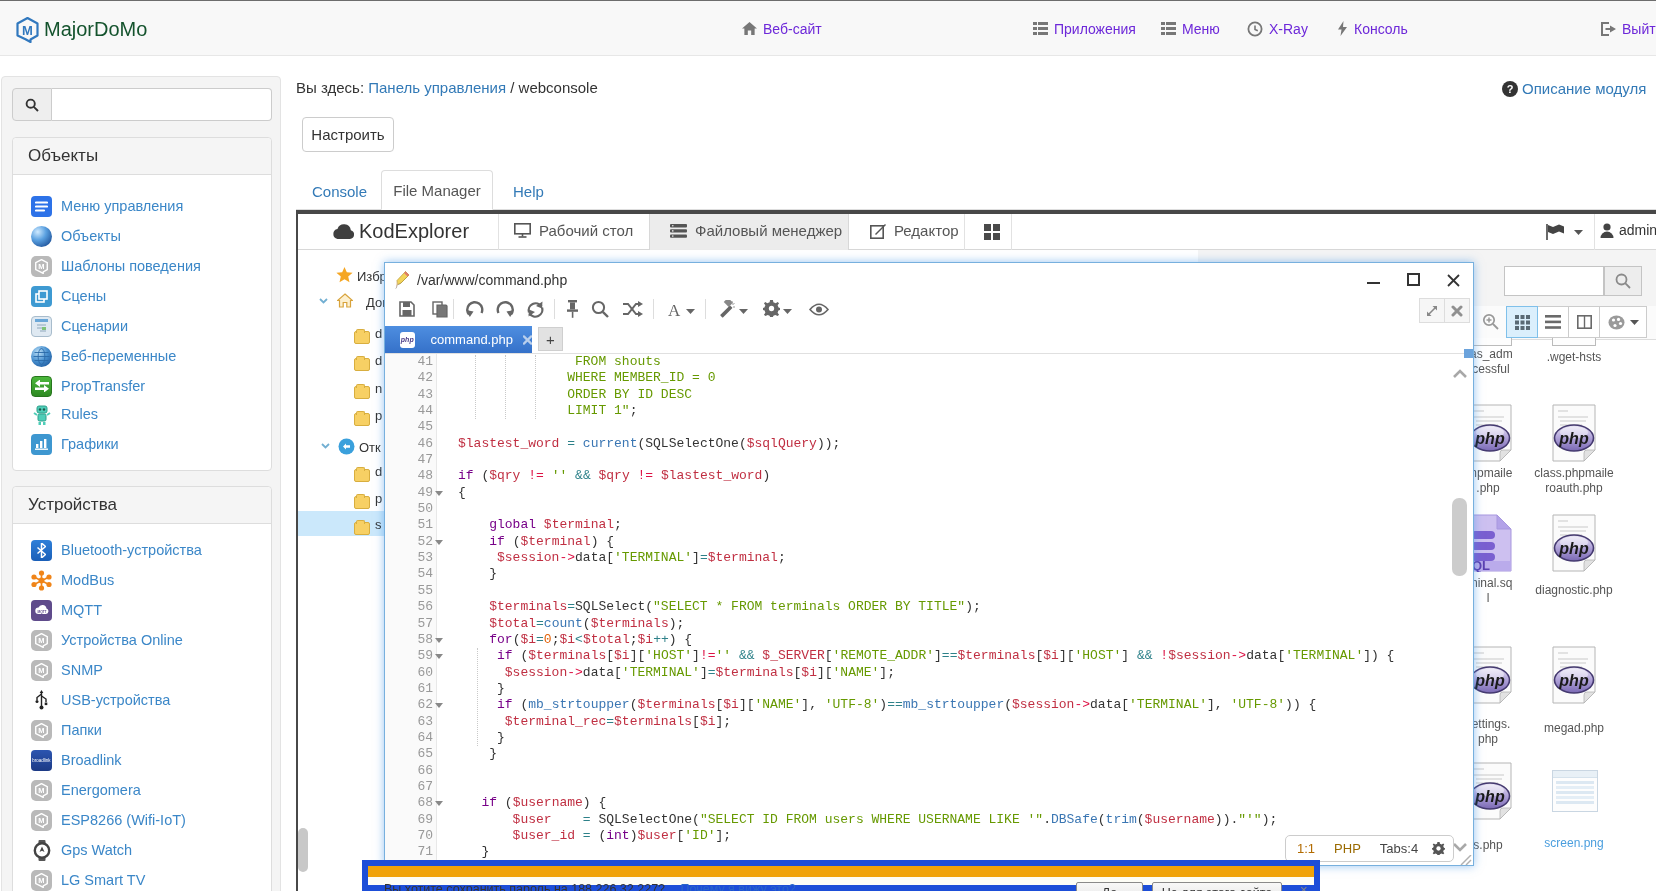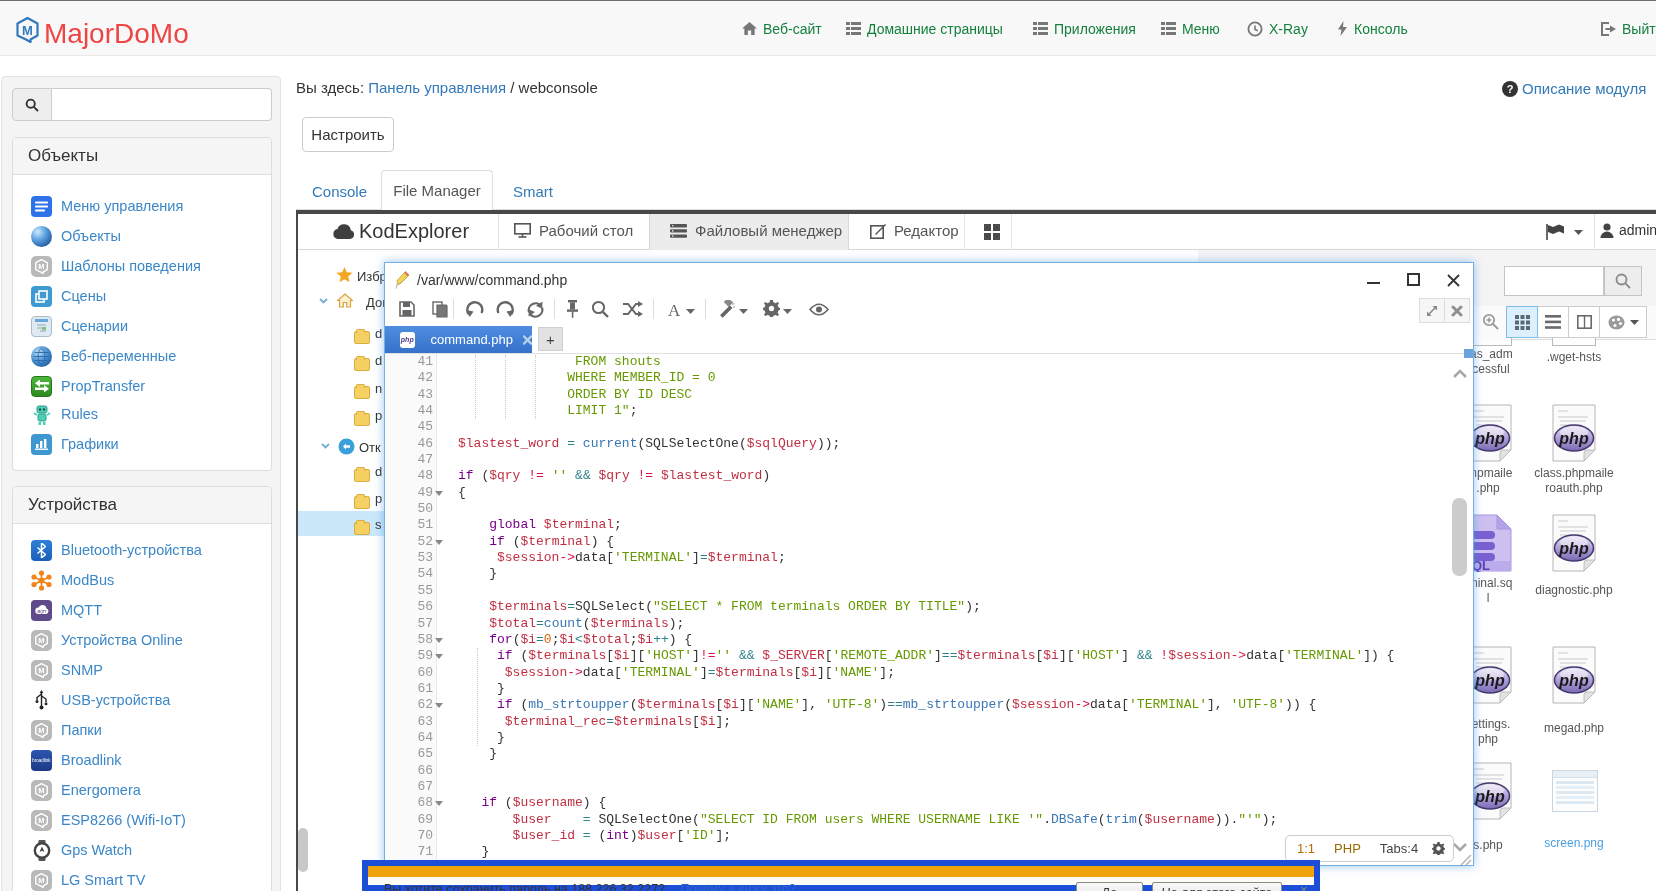--- a/index.html
+++ b/index.html
@@ -1,21 +1,21 @@
 <!DOCTYPE html>
 <html><head><meta charset="utf-8">
 <style>
 *{margin:0;padding:0;box-sizing:border-box}
 html,body{width:1656px;height:891px;overflow:hidden}
 body{font-family:"Liberation Sans",sans-serif;background:#fff;position:relative;-webkit-font-smoothing:antialiased}
 .abs{position:absolute}
 .blu{color:#337ab7}
 svg{display:block}
 #nav{position:absolute;left:0;top:0;width:1656px;height:56px;background:#f8f8f8;border-bottom:1px solid #e7e7e7;border-top:1px solid #6d6d6d}
-.nitem{position:absolute;top:0;height:55px;display:flex;align-items:center;gap:6px;color:#15803d;font-size:14px;white-space:nowrap}
+.nitem{position:absolute;top:0;height:55px;display:flex;align-items:center;gap:6px;color:#6d28d9;font-size:14px;white-space:nowrap}
 #side{position:absolute;left:1px;top:76px;width:280px;height:900px;background:#f4f4f4;border:1px solid #e3e3e3;border-radius:4px}
 .panel{position:absolute;left:10px;width:260px;background:#fff;border:1px solid #ddd;border-radius:4px}
 .phead{background:#f5f5f5;border-bottom:1px solid #ddd;border-radius:4px 4px 0 0;font-size:17px;color:#333;padding:8px 15px}
 .srow{position:absolute;left:29px;height:30px;display:flex;align-items:center;gap:9px;font-size:14.5px;color:#3b87c8;white-space:nowrap}
 .sico{width:21px;height:21px;flex:0 0 21px;border-radius:4px;display:flex;align-items:center;justify-content:center}
 .mbadge{background:#b9b9b9;border-radius:5px}
 .kt{font-size:15px;color:#555;display:flex;align-items:center;gap:8px}
 .fname{position:absolute;width:90px;text-align:center;font-size:12px;color:#555;line-height:15px}
 .gl{display:block;position:relative}
 .fd{position:absolute;right:-10px;top:6px;width:0;height:0;border-left:4px solid transparent;border-right:4px solid transparent;border-top:5px solid #888}
@@ -61,34 +61,24 @@
 </symbol>
 </defs>
 </svg>
 <div id="nav">
  <div class="abs" style="left:16px;top:16px">
   <svg width="23" height="26" viewBox="0 0 23 26">
         <path d="M11.5 1 L21.5 6.5 L21.5 18.5 L14.5 22.5 L14.5 25 L9.5 22.2 L1.5 18.5 L1.5 6.5 Z" fill="none" stroke="#3178be" stroke-width="2.2" stroke-linejoin="round"></path>
         <text x="11.5" y="17.5" font-size="13" font-weight="bold" fill="#3178be" text-anchor="middle">M</text>
       </svg>
  </div>
- <div class="abs" style="left:44px;top:17px;font-size:28px;color:#ef4444">MajorDoMo</div>
+ <div class="abs" style="left:44px;top:17px;font-size:20px;color:#14532d">MajorDoMo</div>
  <div class="nitem" style="left:742px"><svg width="15" height="14" viewBox="0 0 16 15">
         <path d="M8 0 L16 7 L13.5 7 L13.5 14 L9.8 14 L9.8 9 L6.2 9 L6.2 14 L2.5 14 L2.5 7 L0 7 Z" fill="#777"></path>
       </svg>Веб-сайт</div>
- <div class="nitem" style="left:846px"><svg width="15" height="13" viewBox="0 0 15 13">
-        <g fill="#777">
-          <rect x="0" y="0" width="4" height="3"></rect>
-          <rect x="5" y="0" width="10" height="3"></rect>
-          <rect x="0" y="5" width="4" height="3"></rect>
-          <rect x="5" y="5" width="10" height="3"></rect>
-          <rect x="0" y="10" width="4" height="3"></rect>
-          <rect x="5" y="10" width="10" height="3"></rect>
-        </g>
-      </svg>Домашние страницы</div>
  <div class="nitem" style="left:1033px"><svg width="15" height="13" viewBox="0 0 15 13">
         <g fill="#777">
           <rect x="0" y="0" width="4" height="3"></rect>
           <rect x="5" y="0" width="10" height="3"></rect>
           <rect x="0" y="5" width="4" height="3"></rect>
           <rect x="5" y="5" width="10" height="3"></rect>
           <rect x="0" y="10" width="4" height="3"></rect>
           <rect x="5" y="10" width="10" height="3"></rect>
         </g>
       </svg>Приложения</div>
@@ -298,21 +288,21 @@
  <svg width="16" height="16" viewBox="0 0 16 16">
       <circle cx="8" cy="8" r="8" fill="#333"></circle>
       <text x="8" y="12" font-size="11" font-weight="bold" fill="#fff" text-anchor="middle">?</text>
     </svg>
  <span class="blu">Описание модуля</span>
 </div>
 <div class="abs" style="left:302px;top:117px;width:92px;height:35px;background:#fff;border:1px solid #ccc;border-radius:4px;display:flex;align-items:center;justify-content:center;font-size:15px;color:#333">Настроить</div>
 <div class="abs" style="left:296px;top:209px;width:1360px;height:1px;background:#ddd"></div>
 <div class="abs" style="left:312px;top:183px;font-size:15px;color:#337ab7">Console</div>
 <div class="abs" style="left:381px;top:170px;width:112px;height:40px;background:#fff;border:1px solid #ddd;border-bottom:1px solid #fff;border-radius:4px 4px 0 0;display:flex;align-items:center;justify-content:center;font-size:15px;color:#555">File Manager</div>
-<div class="abs" style="left:513px;top:183px;font-size:15px;color:#337ab7">Smart</div>
+<div class="abs" style="left:513px;top:183px;font-size:15px;color:#337ab7">Help</div>
 <div id="frame" class="abs" style="left:296px;top:210px;width:1360px;height:681px;border-left:2px solid #484848;border-top:4px solid #484848;background:#fff">
  <div id="kodbar" class="abs" style="left:0;top:0;width:1358px;height:36px;background:#fff;border-bottom:1px solid #d8d8d8">
   <div class="abs" style="left:33px;top:6px;display:flex;align-items:center;gap:4px">
    <svg width="24" height="17" viewBox="0 0 26 18">
           <path d="M7 17 A5.5 5.5 0 0 1 7 6.2 A7.5 7.5 0 0 1 21.5 7.6 A4.8 4.8 0 0 1 20.5 17 Z" fill="#3f3f3f"></path>
         </svg>
    <span style="font-size:20px;color:#333">KodExplorer</span>
   </div>
   <div class="abs" style="left:200px;top:0;width:1px;height:36px;background:#e2e2e2"></div>
   <div class="abs kt" style="left:216px;top:8px"><svg width="17" height="15" viewBox="0 0 17 15">

